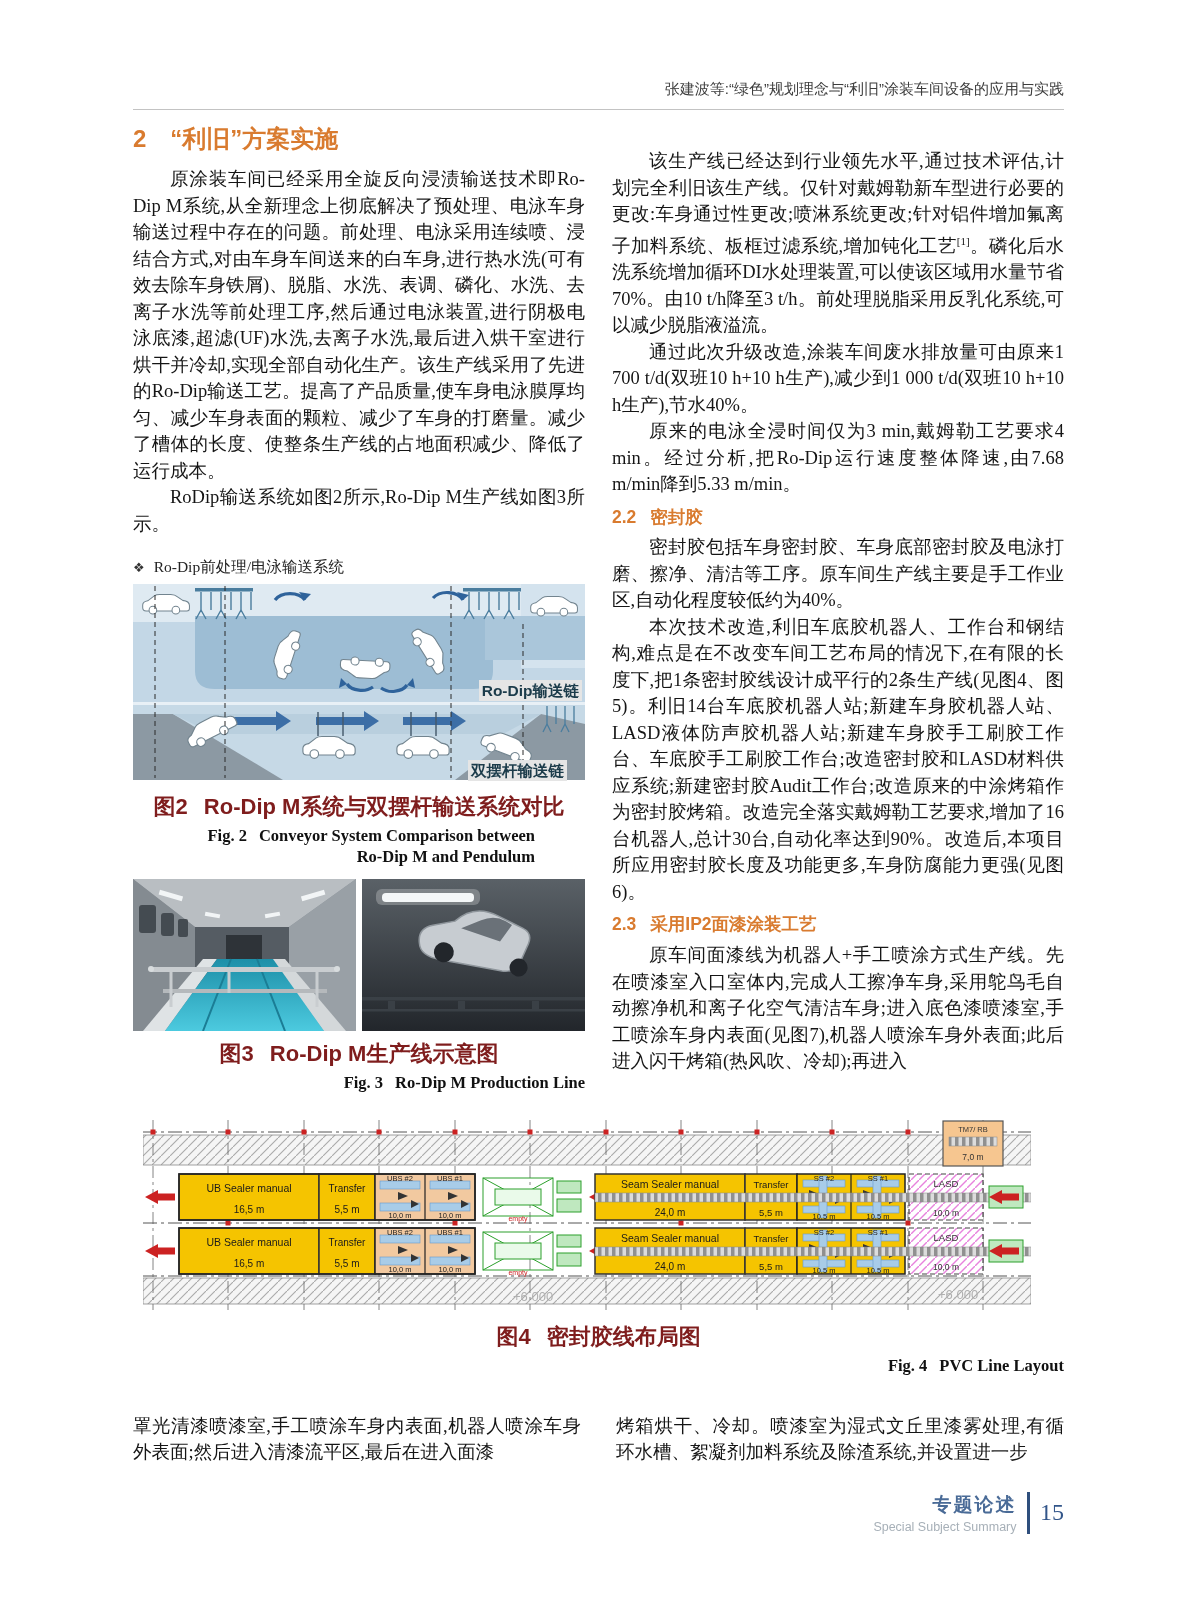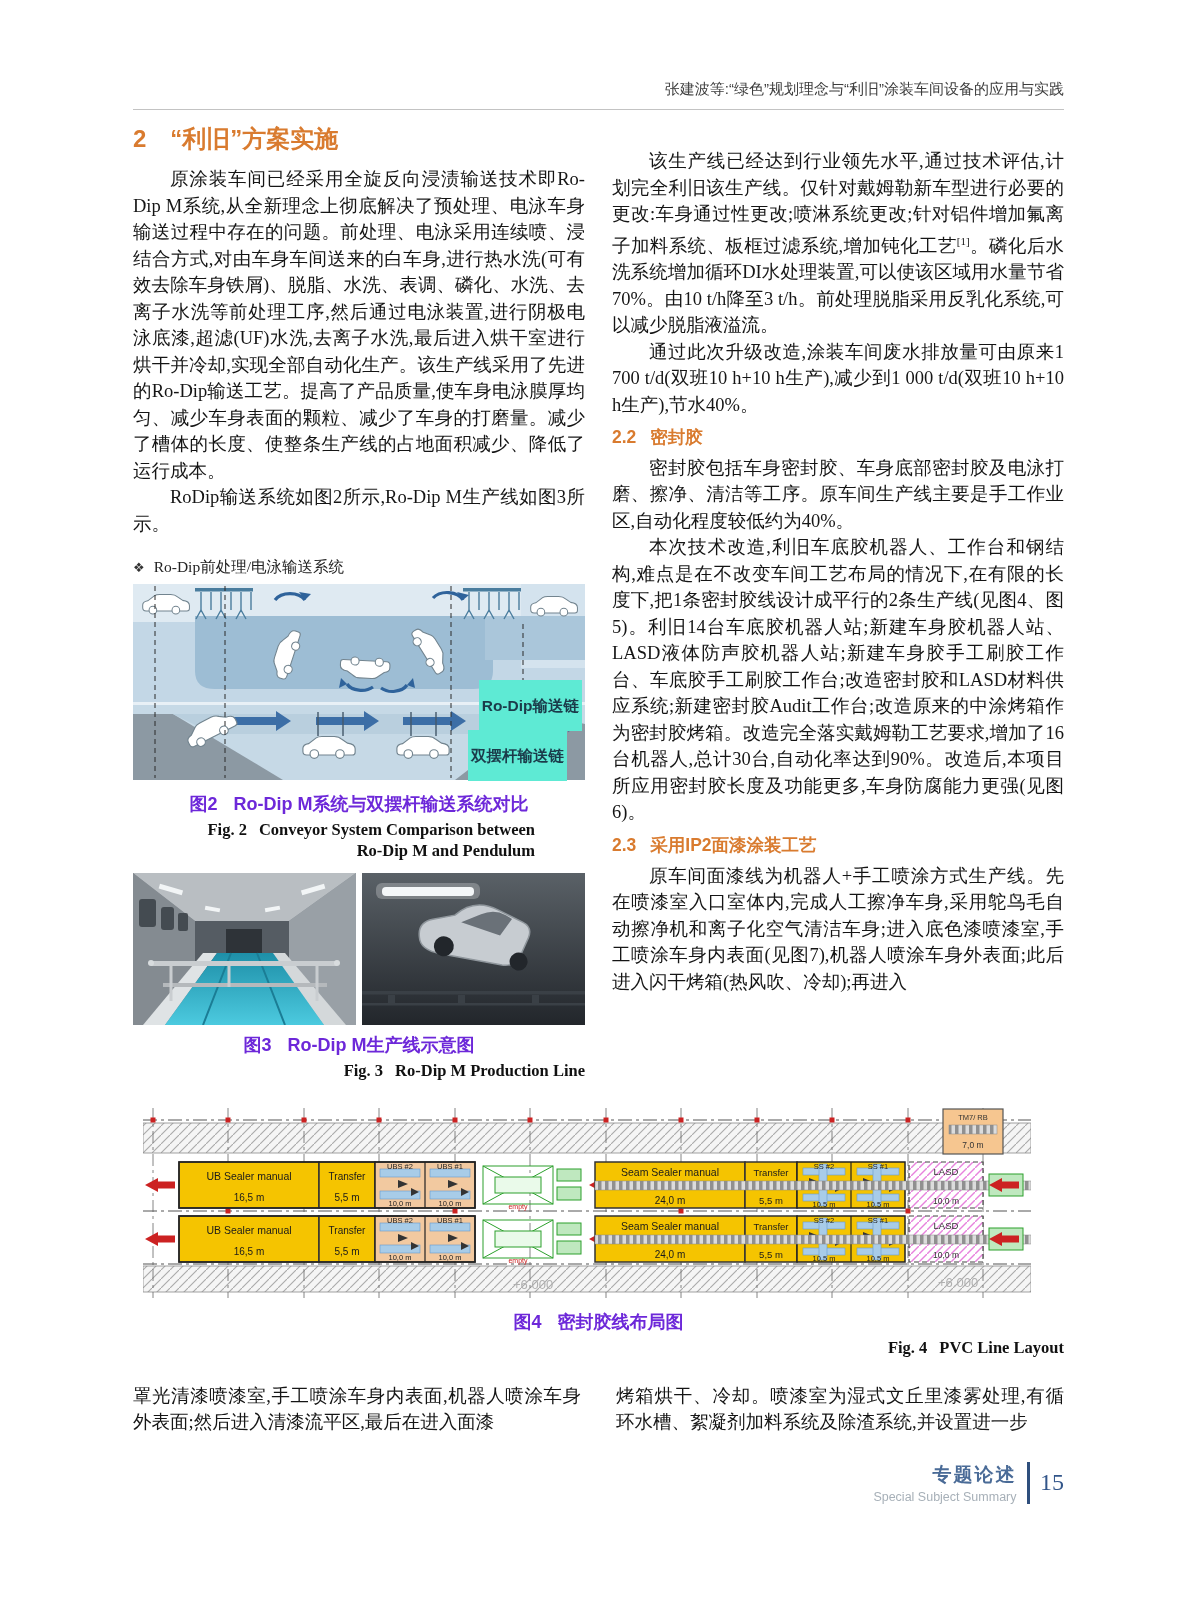--- a/index.html
+++ b/index.html
@@ -14,32 +14,32 @@
   p.body{margin:0;font-size:18.5px;line-height:26.5px;text-align:justify;text-indent:2em;}
   p.body.noindent{text-indent:0;}
   sup{font-size:11px;}
   .h2row{color:#d97b2f;font-family:"Liberation Sans",sans-serif;font-weight:700;font-size:24px;line-height:1.25;margin:0 0 12px 0;}
   .h2row .num{margin-right:24px;}
   .h3row{color:#d97b2f;font-family:"Liberation Sans",sans-serif;font-weight:700;font-size:17.5px;line-height:1.3;margin:8px 0 6px 0;}
   .h3row .num{margin-right:14px;}
   .fig2-label{margin:20px 0 6px 0;font-size:15.5px;color:#222;}
   .fig2-label .bullet{margin-right:9px;font-size:13px;color:#333;}
   .figwrap{position:relative;}
-  .tag{position:absolute;background:#5eead4;color:#1b3b4a;font-family:"Liberation Sans",sans-serif;
-       font-weight:700;font-size:15.5px;padding:15px 3px;line-height:21px;white-space:nowrap;}
+  .tag{position:absolute;background:#e5e5e5;color:#1b3b4a;font-family:"Liberation Sans",sans-serif;
+       font-weight:700;font-size:15.5px;padding:0 3px;line-height:21px;white-space:nowrap;}
   .tag.top{right:3px;top:96px;}
   .tag.bottom{right:18px;bottom:3px;}
-  .cap-zh{font-family:"Liberation Sans",sans-serif;font-weight:700;font-size:18px;text-align:center;margin-top:8px;color:#6d28d9;}
+  .cap-zh{font-family:"Liberation Sans",sans-serif;font-weight:700;font-size:22px;text-align:center;margin-top:8px;color:#7f1d1d;}
   .cap-zh .fig-no{margin-right:16px;}
   .cap-en{font-family:"Liberation Serif",serif;font-weight:700;font-size:16.5px;text-align:right;margin-top:4px;color:#111;line-height:1.25;}
   .cap-en .fig-no{margin-right:12px;}
   .cap-en.narrow{max-width:352px;margin-left:auto;margin-right:auto;}
   .photos{display:flex;gap:6px;margin-top:12px;}
   .fig4wrap{margin:26px 0 0 10px;}
-  .bottom-cols{margin-top:24px;gap:35px;}
+  .bottom-cols{margin-top:36px;gap:35px;}
   .footer{margin-top:26px;display:flex;justify-content:flex-end;}
   .footer-block{display:flex;align-items:center;gap:10px;}
   .footer-text{text-align:right;}
   .footer-zh{font-family:"Liberation Sans",sans-serif;font-weight:700;font-size:19px;color:#4a6b97;letter-spacing:2px;}
   .footer-en{font-family:Liberation Sans, sans-serif;font-size:12.5px;color:#a7b0b8;margin-top:2px;}
   .footer-bar{width:3.5px;height:42px;background:#2f4f7d;}
   .footer-num{font-family:"Liberation Serif",serif;font-size:24px;color:#33568a;}
   svg text{font-family:"Liberation Sans",sans-serif;}
 </style>
 </head>
@@ -210,20 +210,21 @@
           <span class="fig-no">图3</span><span>Ro-Dip M生产线示意图</span>
         </div>
         <div class="cap-en">
           <span class="fig-no">Fig. 3</span><span>Ro-Dip M Production Line</span>
         </div>
       </div>
 
       <div class="col right-col">
         <p class="body"><span>该生产线已经达到行业领先水平,通过技术评估,计划完全利旧该生产线。仅针对戴姆勒新车型进行必要的更改:车身通过性更改;喷淋系统更改;针对铝件增加氟离子加料系统、板框过滤系统,增加钝化工艺</span><sup>[1]</sup><span>。磷化后水洗系统增加循环DI水处理装置,可以使该区域用水量节省70%。由10 t/h降至3 t/h。前处理脱脂采用反乳化系统,可以减少脱脂液溢流。</span></p>
         <p class="body">通过此次升级改造,涂装车间废水排放量可由原来1 700 t/d(双班10 h+10 h生产),减少到1 000 t/d(双班10 h+10 h生产),节水40%。</p>
+        <p class="body">原来的电泳全浸时间仅为3 min,戴姆勒工艺要求4 min。经过分析,把Ro-Dip运行速度整体降速,由7.68 m/min降到5.33 m/min。</p>
         <div class="h3row">
           <span class="num">2.2</span><span>密封胶</span>
         </div>
         <p class="body">密封胶包括车身密封胶、车身底部密封胶及电泳打磨、擦净、清洁等工序。原车间生产线主要是手工作业区,自动化程度较低约为40%。</p>
         <p class="body">本次技术改造,利旧车底胶机器人、工作台和钢结构,难点是在不改变车间工艺布局的情况下,在有限的长度下,把1条密封胶线设计成平行的2条生产线(见图4、图5)。利旧14台车底胶机器人站;新建车身胶机器人站、LASD液体防声胶机器人站;新建车身胶手工刷胶工作台、车底胶手工刷胶工作台;改造密封胶和LASD材料供应系统;新建密封胶Audit工作台;改造原来的中涂烤箱作为密封胶烤箱。改造完全落实戴姆勒工艺要求,增加了16台机器人,总计30台,自动化率达到90%。改造后,本项目所应用密封胶长度及功能更多,车身防腐能力更强(见图6)。</p>
         <div class="h3row">
           <span class="num">2.3</span><span>采用IP2面漆涂装工艺</span>
         </div>
         <p class="body">原车间面漆线为机器人+手工喷涂方式生产线。先在喷漆室入口室体内,完成人工擦净车身,采用鸵鸟毛自动擦净机和离子化空气清洁车身;进入底色漆喷漆室,手工喷涂车身内表面(见图7),机器人喷涂车身外表面;此后进入闪干烤箱(热风吹、冷却);再进入</p>
       </div>

